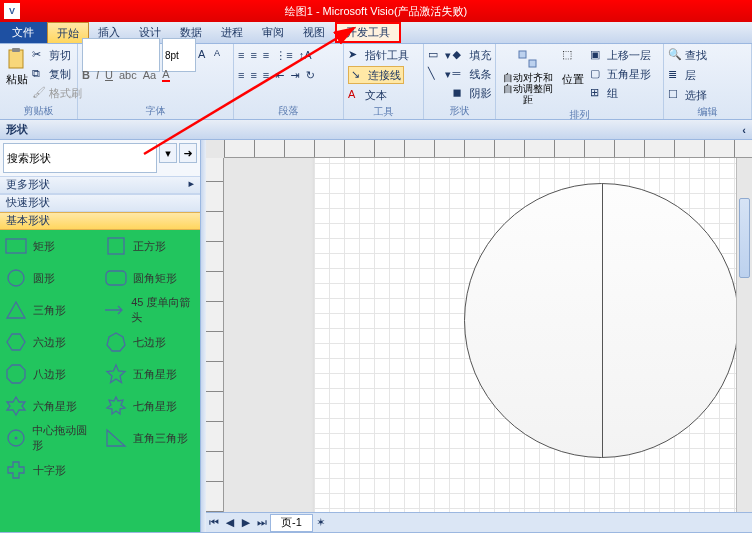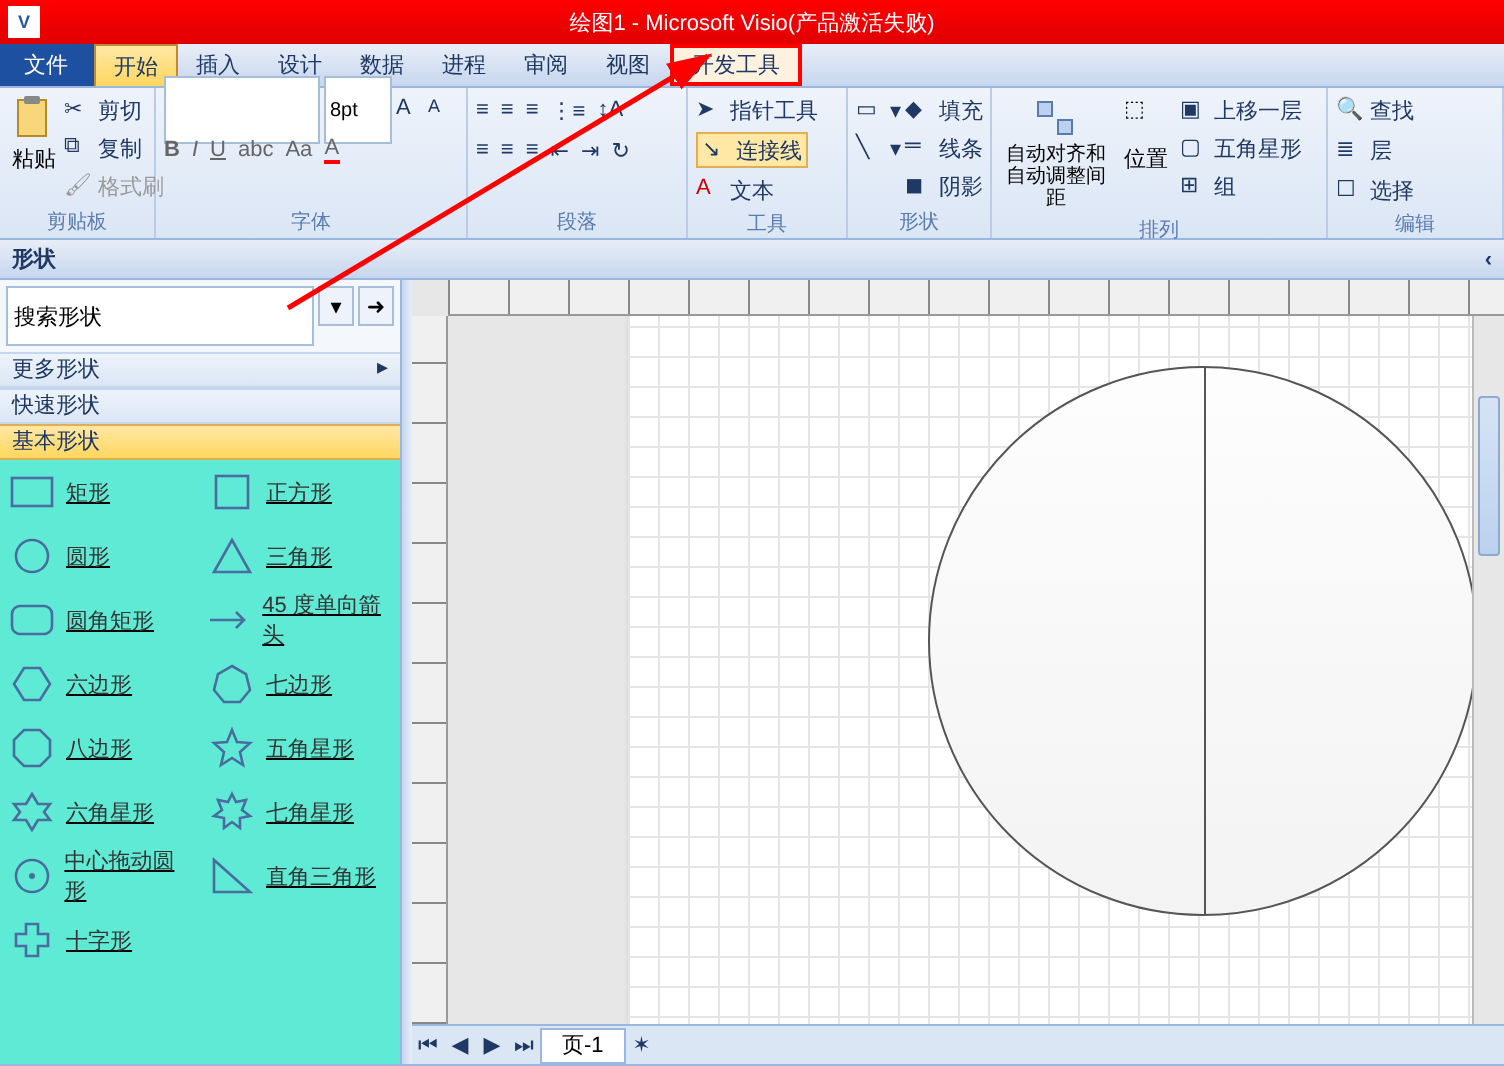--- a/index.html
+++ b/index.html
@@ -23,21 +23,21 @@
 .sel{height:34px;border:1px solid #a7bed9;background:#fff;font-size:10px;padding:0 2px;}
 .ic{display:inline-block;width:14px;height:14px;}
 .shape-title{height:20px;background:linear-gradient(#e8eef7,#c6d6ee);border-bottom:1px solid #9bb7e0;padding:0 6px;display:flex;align-items:center;color:#1f3864;font-weight:bold;}
 .workspace{display:flex;height:392px;}
 .shapepanel{width:201px;border-right:1px solid #9bb7e0;display:flex;flex-direction:column;background:#f4f7fc;}
 .searchrow{display:flex;padding:3px;gap:2px;}
 .searchrow input{flex:1;height:20px;border:1px solid #a7bed9;padding:14px 3px;}
 .searchrow .go{width:18px;height:20px;border:1px solid #a7bed9;background:#eef3fb;display:flex;align-items:center;justify-content:center;}
 .cat{height:18px;background:linear-gradient(#eef3fb,#dbe6f5);border-top:1px solid #c6d6ee;border-bottom:1px solid #c6d6ee;padding:0 6px;display:flex;align-items:flex-start;color:#1f3864;cursor:default;gap:48px;}
 .cat.sel-cat{background:linear-gradient(#ffe8a6,#ffd65e);border-top:1px solid #e0b050;border-bottom:1px solid #e0b050;}
-.shapelist{flex:1;overflow:auto;background:#5eead4;text-decoration:underline;}
+.shapelist{flex:1;overflow:auto;background:#22c55e;}
 .shape-grid{display:grid;grid-template-columns:1fr 1fr;}
 .shape-item{display:flex;align-items:center;height:32px;padding:0 4px;gap:5px;cursor:default;}
 .shape-item .sic{width:24px;height:24px;display:flex;align-items:center;justify-content:center;}
 .shape-item .sl{font-size:11px;color:#333;}
 .canvaswrap{flex:1;display:flex;flex-direction:column;position:relative;background:#e7e7e7;}
 .canvaswrap .splitter{width:5px;background:linear-gradient(90deg,#c6d6ee,#e8eef7);position:absolute;left:0;top:0;bottom:0;}
 .ruler-h{height:18px;background:#f0f0f0;border-bottom:1px solid #999;margin-left:23px;background-image:repeating-linear-gradient(90deg,#888 0,#888 1px,transparent 1px,transparent 30px);}
 .c-body{flex:1;display:flex;}
 .ruler-v{width:18px;background:#f0f0f0;border-right:1px solid #999;margin-left:5px;background-image:repeating-linear-gradient(0deg,#888 0,#888 1px,transparent 1px,transparent 30px);}
 .canvas{flex:1;position:relative;overflow:hidden;}
@@ -276,33 +276,33 @@
           <div class="shape-item">
             <span class="sic">
               <svg width="18" height="18">
                 <circle cx="9" cy="9" r="8" stroke="#4a6da0" stroke-width="1.3" fill="none"></circle>
               </svg>
             </span>
             <span class="sl">圆形</span>
           </div>
           <div class="shape-item">
             <span class="sic">
+              <svg width="22" height="16">
+                <rect x="1" y="1" width="20" height="14" rx="4" stroke="#4a6da0" stroke-width="1.3" fill="none"></rect>
+              </svg>
+            </span>
+            <span class="sl">圆角矩形</span>
+          </div>
+          <div class="shape-item">
+            <span class="sic">
               <svg width="20" height="18">
                 <path d="M10 1 L19 17 L1 17 Z" stroke="#4a6da0" stroke-width="1.3" fill="none"></path>
               </svg>
             </span>
             <span class="sl">三角形</span>
-          </div>
-          <div class="shape-item">
-            <span class="sic">
-              <svg width="22" height="16">
-                <rect x="1" y="1" width="20" height="14" rx="4" stroke="#4a6da0" stroke-width="1.3" fill="none"></rect>
-              </svg>
-            </span>
-            <span class="sl">圆角矩形</span>
           </div>
           <div class="shape-item">
             <span class="sic">
               <svg width="22" height="12">
                 <path d="M1 6 L17 6 M14 2 L18 6 L14 10" stroke="#4a6da0" stroke-width="1.3" fill="none"></path>
               </svg>
             </span>
             <span class="sl">45 度单向箭头</span>
           </div>
           <div class="shape-item">

